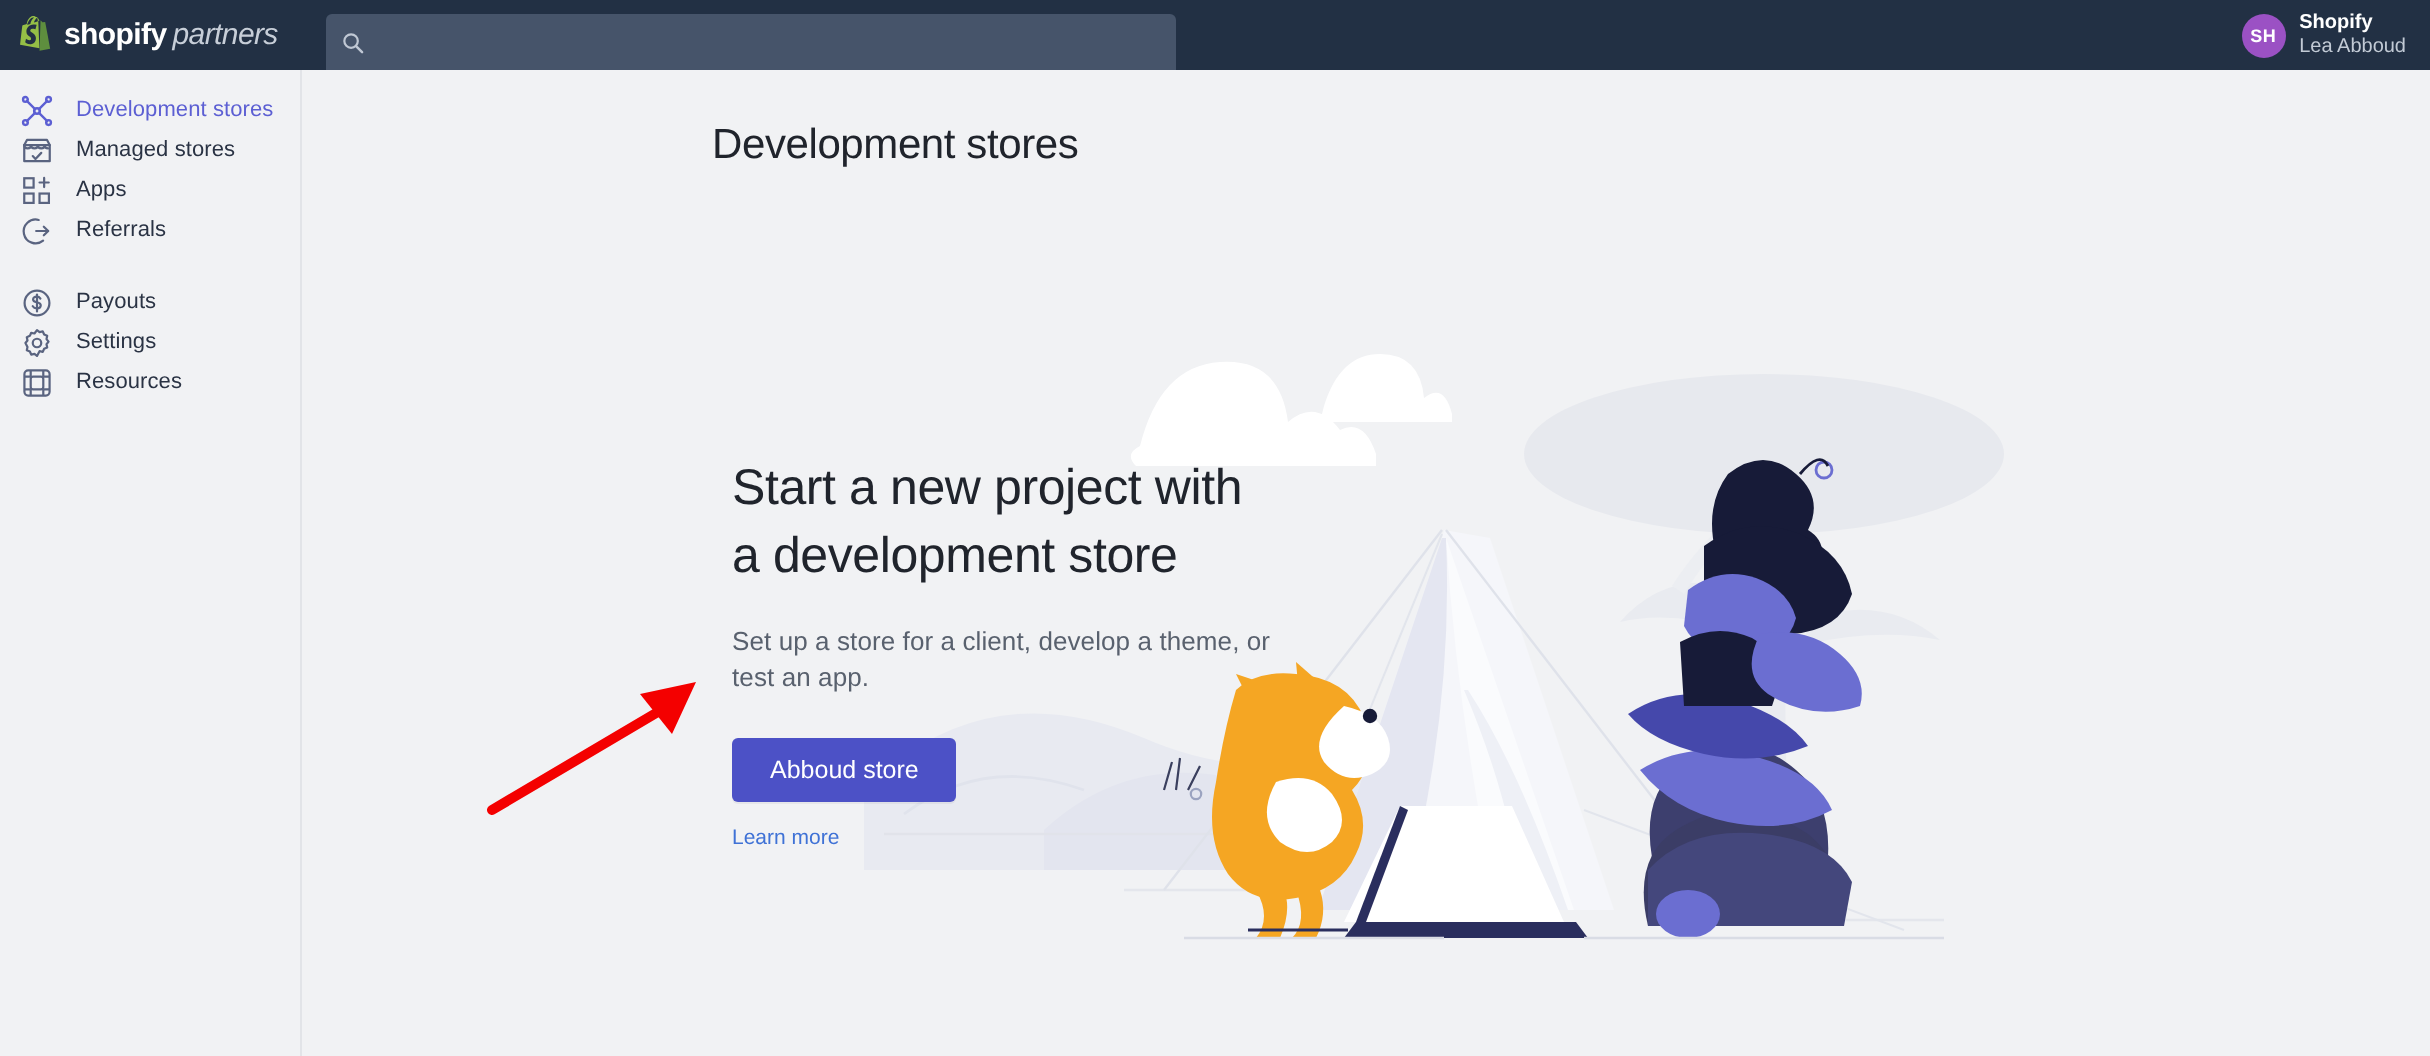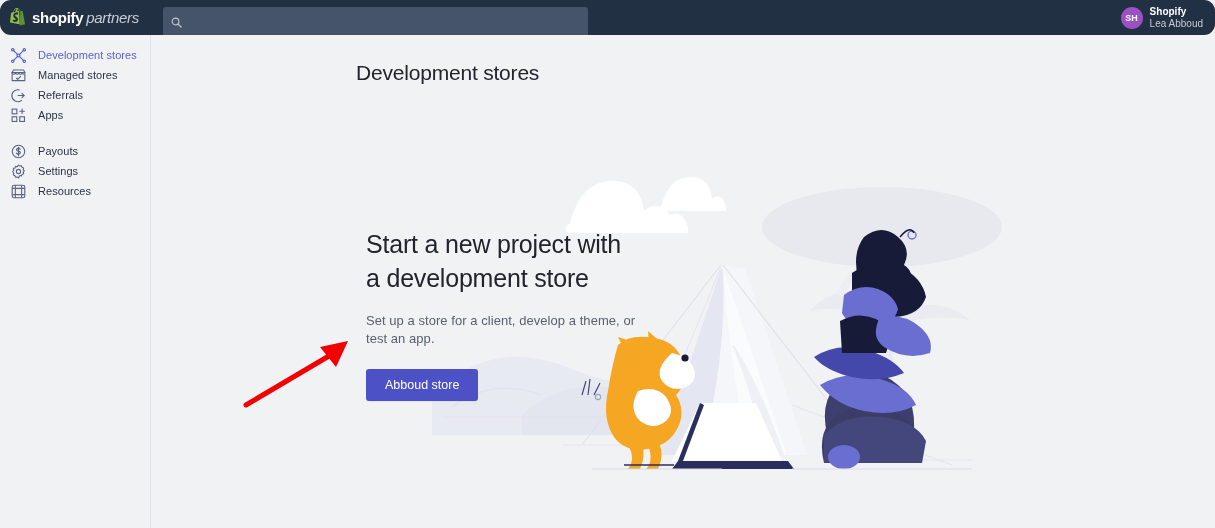--- a/index.html
+++ b/index.html
@@ -8,21 +8,21 @@
     overflow: hidden;
     font-family: "Liberation Sans", sans-serif;
     background: #f1f2f4;
   }
 
   
   .topbar {
     position: absolute; top: 0; left: 0;
     width: 1215px; height: 35px;
     background: #223044;
-    display: flex; align-items: flex-end; border-radius: 11px;
+    display: flex; align-items: flex-end;
   }
   .logo-wrap {
     display: flex; align-items: center;
     margin-left: 10px; gap: 5px;
     height: 35px;
   }
   .bag-icon { width: 17px; height: 19px; display: block; }
   .logo-text { display: flex; align-items: baseline; gap: 3px; }
   .logo-shopify {
     color: #ffffff; font-size: 15px; font-weight: bold;
@@ -186,39 +186,39 @@
           <path d="M2.5 6.5l1.6-3h11.8l1.6 3"></path>
           <path d="M2.5 6.5c0 1.2.9 2 2 2s2-.8 2-2c0 1.2.9 2 2 2s2-.8 2-2c0 1.2.9 2 2 2s2-.8 2-2c0 1.2.9 2 2 2"></path>
           <path d="M7.5 13l1.6 1.7 3.4-3.6"></path>
         </svg>
       </span>
       <span class="nav-label">Managed stores</span>
     </div>
 
     <div class="nav-item">
       <span class="nic">
-        <svg class="nic" viewBox="0 0 20 20" fill="none" stroke="#5a6480" stroke-width="1.3" stroke-linecap="round" stroke-linejoin="round">
-          <path d="M11 3.5a7 7 0 1 0 2.6 12.2"></path>
-          <path d="M9.5 10h7"></path>
-            <path d="M14 7.5l2.6 2.5-2.6 2.5"></path>
-        </svg>
-      </span>
-      <span class="nav-label">Referrals</span>
-    </div>
-
-    <div class="nav-item">
-      <span class="nic">
         <svg class="nic" viewBox="0 0 20 20" fill="none" stroke="#5a6480" stroke-width="1.3" stroke-linecap="round">
           <rect x="2.5" y="2.5" width="5.5" height="5.5"></rect>
           <rect x="2.5" y="11.5" width="5.5" height="5.5"></rect>
           <rect x="11.5" y="11.5" width="5.5" height="5.5"></rect>
           <path d="M14.2 2.3v5.4M11.5 5h5.4"></path>
         </svg>
       </span>
       <span class="nav-label">Apps</span>
+    </div>
+
+    <div class="nav-item">
+      <span class="nic">
+        <svg class="nic" viewBox="0 0 20 20" fill="none" stroke="#5a6480" stroke-width="1.3" stroke-linecap="round" stroke-linejoin="round">
+          <path d="M11 3.5a7 7 0 1 0 2.6 12.2"></path>
+          <path d="M9.5 10h7"></path>
+            <path d="M14 7.5l2.6 2.5-2.6 2.5"></path>
+        </svg>
+      </span>
+      <span class="nav-label">Referrals</span>
     </div>
 
   </div>
 
   <div class="nav-group second">
 
     <div class="nav-item">
       <span class="nic">
         <svg class="nic" viewBox="0 0 20 20" fill="none" stroke="#5a6480" stroke-width="1.3" stroke-linecap="round">
           <circle cx="10" cy="10" r="7.3"></circle>
@@ -326,19 +326,20 @@
     <circle cx="166" cy="252" r="2.6" fill="none" stroke="#9ba3c0" stroke-width="1.1"></circle>
 
     <line x1="160" y1="324" x2="290" y2="324" stroke="#d9dce5" stroke-width="1.2"></line>
     <line x1="360" y1="324" x2="540" y2="324" stroke="#d9dce5" stroke-width="1.2"></line>
   </svg>
 
   <div class="hero-text">
     <div class="hero-heading">Start a new project with a development store</div>
     <div class="hero-sub">Set up a store for a client, develop a theme, or test an app.</div>
     <button class="create-btn">Abboud store</button>
+    <a class="learn-link">Learn more</a>
   </div>
 
   <svg class="arrow-svg" viewBox="0 0 115 75">
     <line x1="4" y1="70" x2="92" y2="18" stroke="#f40000" stroke-width="5" stroke-linecap="round"></line>
     <polygon points="106,6 78,12 94,32" fill="#f40000"></polygon>
   </svg>
 </div>
 
 </body></html>

